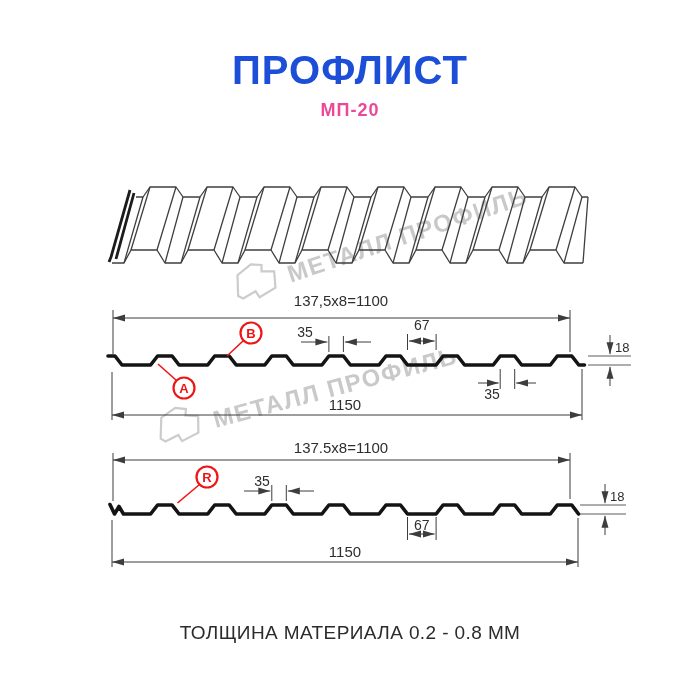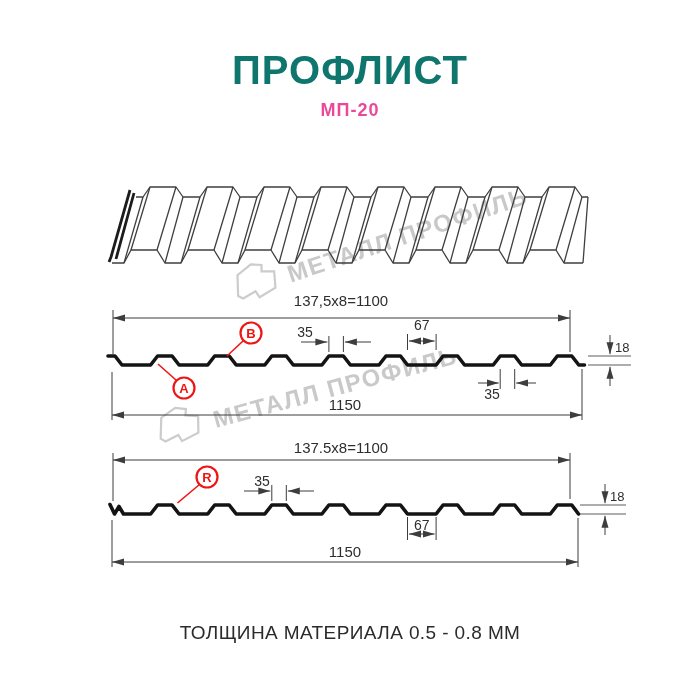--- a/index.html
+++ b/index.html
@@ -1,19 +1,19 @@
 <!DOCTYPE html>
 <html><head>
 <meta charset="utf-8">
 <style>
   html,body{margin:0;padding:0;background:#fff;}
   .page{position:relative;width:700px;height:700px;background:#ffffff;overflow:hidden;
         font-family:"Liberation Sans",sans-serif;}
   .title{position:absolute;top:48px;left:0;width:700px;text-align:center;
-         font-size:40px;font-weight:bold;letter-spacing:1px;color:#0f766e;}
+         font-size:40px;font-weight:bold;letter-spacing:1px;color:#1d4ed8;}
   .subtitle{position:absolute;top:100px;left:0;width:700px;text-align:center;
          font-size:18px;font-weight:bold;letter-spacing:1px;color:#ec4899;}
   .footer{position:absolute;top:622px;left:0;width:700px;text-align:center;
          font-size:19px;color:#2b2b2b;letter-spacing:0.4px;}
   svg.drawing{position:absolute;left:0;top:0;}
   .thin{stroke:#3d3d3d;stroke-width:1;fill:none;}
   .hair{stroke:#4a4a4a;stroke-width:0.9;fill:none;}
   .sheet{stroke:#3f3f3f;stroke-width:1.3;fill:none;stroke-linejoin:round;}
   .cut{stroke:#1c1c1c;stroke-width:2.8;fill:none;stroke-linejoin:round;}
   .profile{stroke:#141414;stroke-width:3.6;fill:none;stroke-linejoin:round;stroke-linecap:round;}
@@ -172,14 +172,14 @@
       </g>
 
       <g>
         <path class="redline" d="M199.5,484.5 L177.5,503"></path>
         <circle class="redcirc" cx="207" cy="477" r="10.5"></circle>
         <text class="redtxt" x="207" y="481.8" text-anchor="middle">R</text>
       </g>
     </g>
   </svg>
 
-  <div class="footer">ТОЛЩИНА МАТЕРИАЛА 0.5 - 0.8 ММ</div>
+  <div class="footer">ТОЛЩИНА МАТЕРИАЛА 0.2 - 0.8 ММ</div>
 </div>
 
 </body></html>

